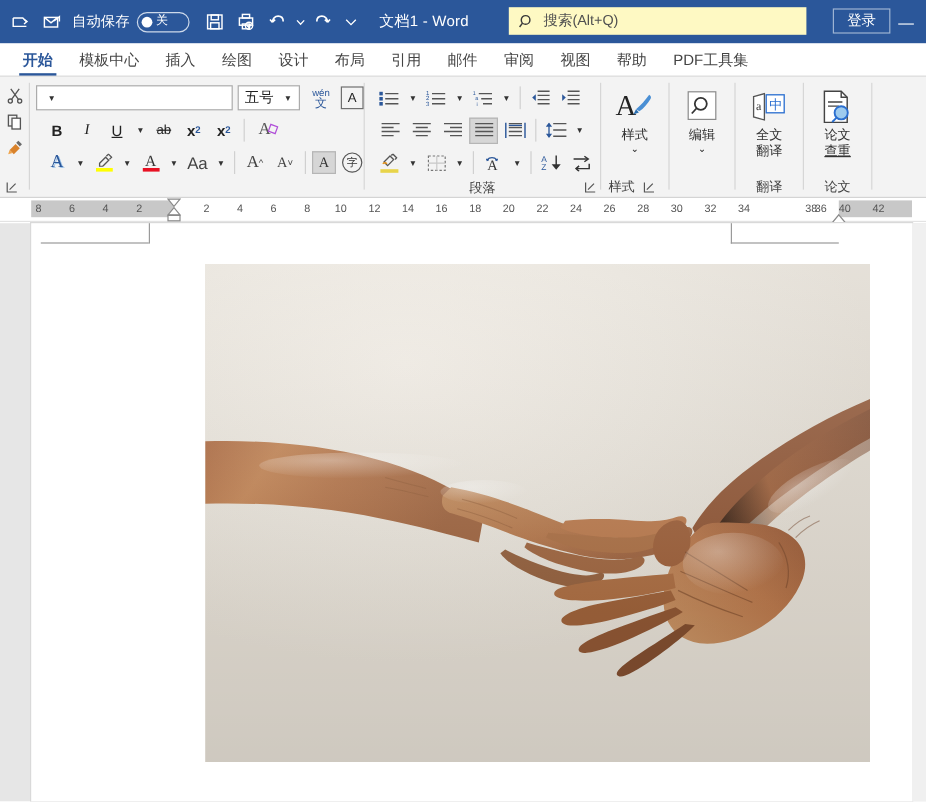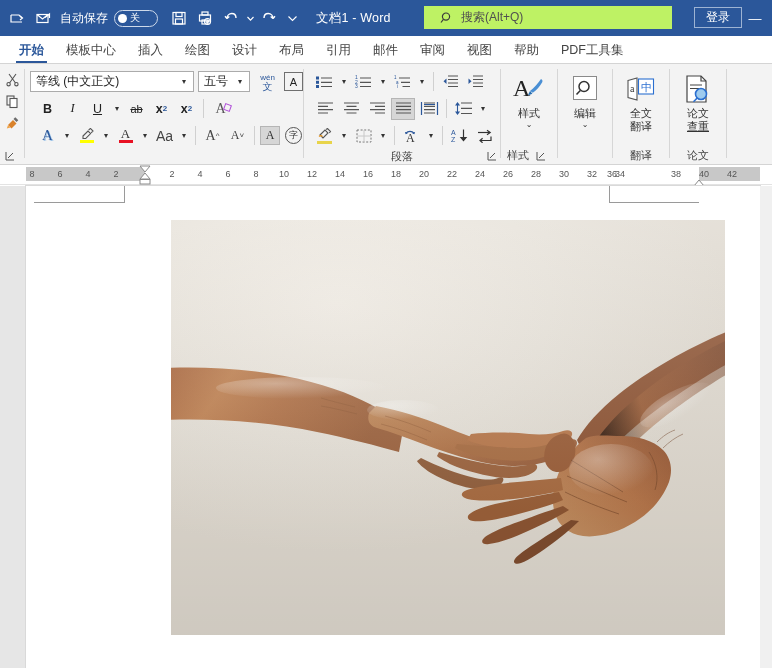--- a/index.html
+++ b/index.html
@@ -24,21 +24,21 @@
   .qat-label { font-size: 12px; color: #fff; margin: 0 6px 0 4px; white-space: nowrap; }
   .toggle {
     width: 44px; height: 17px; border: 1px solid #cdd9ea; border-radius: 9px;
     display: flex; align-items: center; gap: 3px; padding: 0 3px; flex: 0 0 auto;
   }
   .toggle .knob { width: 9px; height: 9px; border-radius: 50%; background: #fff; flex:0 0 auto; }
   .toggle .tlabel { font-size: 10px; color: #fff; line-height: 1; }
   .doc-title { font-size: 12.5px; color: #fff; margin-left: 14px; white-space: nowrap; letter-spacing: .2px; }
   .searchbox {
     position: absolute; left: 424px; top: 6px; width: 248px; height: 23px;
-    background: #bef264; display: flex; align-items: center; padding: 0 16px; gap: 7px;
+    background: #fef9c3; display: flex; align-items: center; padding: 0 8px; gap: 7px;
   }
   .searchbox .sicon { color: #444; display:flex; }
   .searchbox .stext { font-size: 12px; color: #505050; white-space: nowrap; }
   .signin {
     position: absolute; left: 694px; top: 7px; width: 48px; height: 21px;
     border: 1px solid #9db3d3; display: flex; align-items: center;
     justify-content: center; font-size: 12px; color: #fff;
   }
   .winbtn { position: absolute; right: 4px; top: 0; height: 36px; width: 26px;
             display:flex; align-items:center; justify-content:center; color:#fff; font-size:13px; }
@@ -327,21 +327,20 @@
       </div>
     </div>
     <div class="group-sep"></div>
 
     <div class="group" style="width:278px">
       <div class="group-body">
         <div class="rows">
 
           <div class="row">
             <div class="combo" style="width:164px">
-              <span class="cval">等线 (中文正文)</span>
               <span class="carr">▾</span>
             </div>
             <div class="combo" style="width:52px;margin-left:2px">
               <span class="cval">五号</span>
               <span class="carr">▾</span>
             </div>
             <div class="fbtn" style="flex-direction:column;line-height:9px;margin-left:4px">
               <span style="font-size:8px;color:#2b579a">wén</span>
               <span style="font-size:10px;color:#2b579a">文</span>
             </div>
@@ -731,21 +730,21 @@
     <div class="tick" style="left:360px">16</div>
     <div class="tick" style="left:388px">18</div>
     <div class="tick" style="left:416px">20</div>
     <div class="tick" style="left:444px">22</div>
     <div class="tick" style="left:472px">24</div>
     <div class="tick" style="left:500px">26</div>
     <div class="tick" style="left:528px">28</div>
     <div class="tick" style="left:556px">30</div>
     <div class="tick" style="left:584px">32</div>
     <div class="tick" style="left:612px">34</div>
-    <div class="tick" style="left:604px">36</div>
+    <div class="tick" style="left:676px">36</div>
     <div class="tick" style="left:668px">38</div>
     <div class="tick" style="left:696px">40</div>
     <div class="tick" style="left:724px">42</div>
     <div class="tick" style="left:775px">44</div>
 
     <div class="ind" style="left:139px;top:0;width:12px;height:20px">
       <svg width="12" height="20" viewBox="0 0 12 20">
         <path d="M1 1h10l-5 6z" fill="#fff" stroke="#8a8a8a" stroke-width="1"></path>
         <path d="M6 8l5 6H1z" fill="#fff" stroke="#8a8a8a" stroke-width="1"></path>
         <rect x="1" y="14.5" width="10" height="4.5" fill="#fff" stroke="#8a8a8a" stroke-width="1"></rect>

